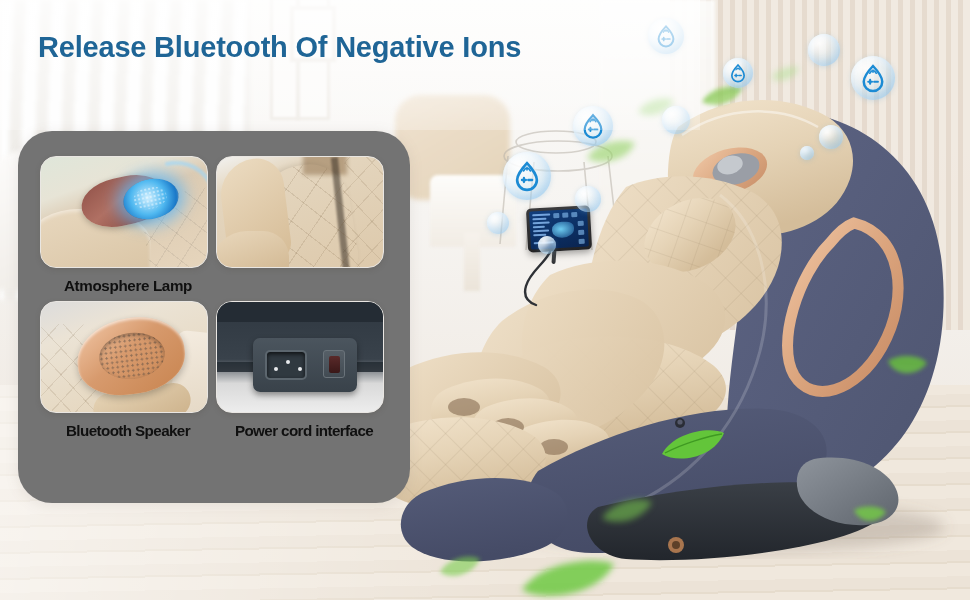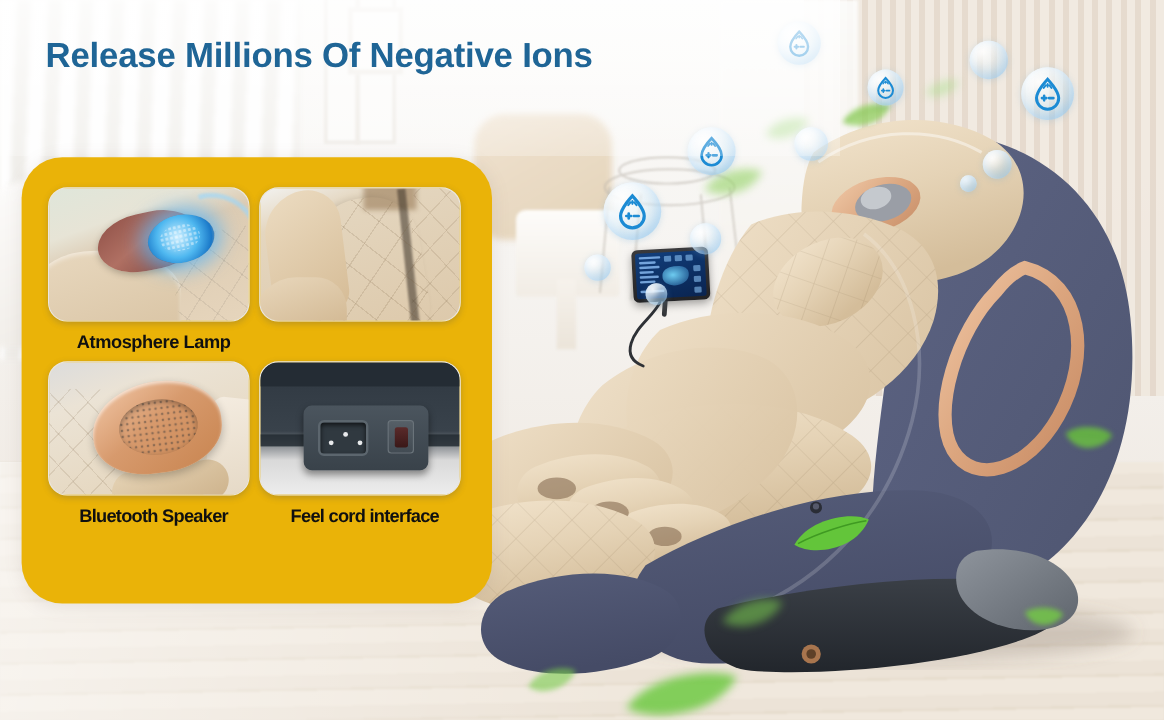--- a/index.html
+++ b/index.html
@@ -56,21 +56,21 @@
     background:linear-gradient(180deg,rgba(255,255,255,.80),rgba(255,255,255,.25)); }
 
   
   .title { position:absolute; left:38px; top:31px; font-size:29px; font-weight:bold;
     color:#1f6596; letter-spacing:-.2px; white-space:nowrap; }
   .subtitle { position:absolute; left:38px; top:68px; font-size:16.5px; font-weight:400;
     color:#1f6596; letter-spacing:-.1px; white-space:nowrap; }
 
   
   .card { position:absolute; left:18px; top:131px; width:392px; height:372px;
-    background:#eab308; border-radius:34px; box-shadow:0 2px 14px rgba(120,110,100,.13); }
+    background:#737373; border-radius:34px; box-shadow:0 2px 14px rgba(120,110,100,.13); }
   .grid { position:absolute; left:22px; top:25px; width:352px; display:flex; flex-wrap:wrap; gap:0px; }
   .cell { width:176px; }
   .thumb { width:168px; height:112px; border-radius:16px; position:relative; overflow:hidden;
     box-shadow:0 2px 5px rgba(90,85,80,.30); border:1px solid #e9e6e2; }
   .cap { text-align:center; font-size:15.2px; font-weight:bold; color:#101010;
     line-height:1.12; padding-top:9px; letter-spacing:-.35px; }
   .cap.wide { letter-spacing:-.6px;text-align:center; }
   .row2 .thumb { margin-top:7px; }
 
   
@@ -459,21 +459,21 @@
 
   <div class="bub empty" style="left:808px;top:34px;width:32px;height:32px;"></div>
   <div class="bub empty" style="left:819px;top:125px;width:24px;height:24px;"></div>
   <div class="bub empty" style="left:662px;top:106px;width:28px;height:28px;"></div>
   <div class="bub empty" style="left:575px;top:186px;width:26px;height:26px;"></div>
   <div class="bub empty" style="left:487px;top:212px;width:22px;height:22px;"></div>
   <div class="bub empty" style="left:538px;top:236px;width:18px;height:18px;"></div>
   <div class="bub empty" style="left:800px;top:146px;width:14px;height:14px;"></div>
 
   <div class="head-wash"></div>
-  <div class="title">Release Millions Of Negative Ions</div>
+  <div class="title">Release Bluetooth Of Negative Ions</div>
 
   <div class="card">
     <div class="grid">
 
       <div class="cell">
         <div class="thumb t1">
           <div class="seat-fold"></div>
           <div class="seat-right"></div>
           <div class="lampbody"></div>
           <div class="lampglow"></div>
@@ -513,20 +513,20 @@
           <div class="panel">
             <div class="socket">
               <span class="pin p1"></span>
                 <span class="pin p2"></span>
                 <span class="pin p3"></span>
             </div>
             <div class="switch"></div>
           </div>
         </div>
         <div class="cap wide">
-          <div>Feel cord interface</div>
+          <div>Power cord interface</div>
         </div>
       </div>
 
     </div>
   </div>
 
 </div>
 
 </body></html>

